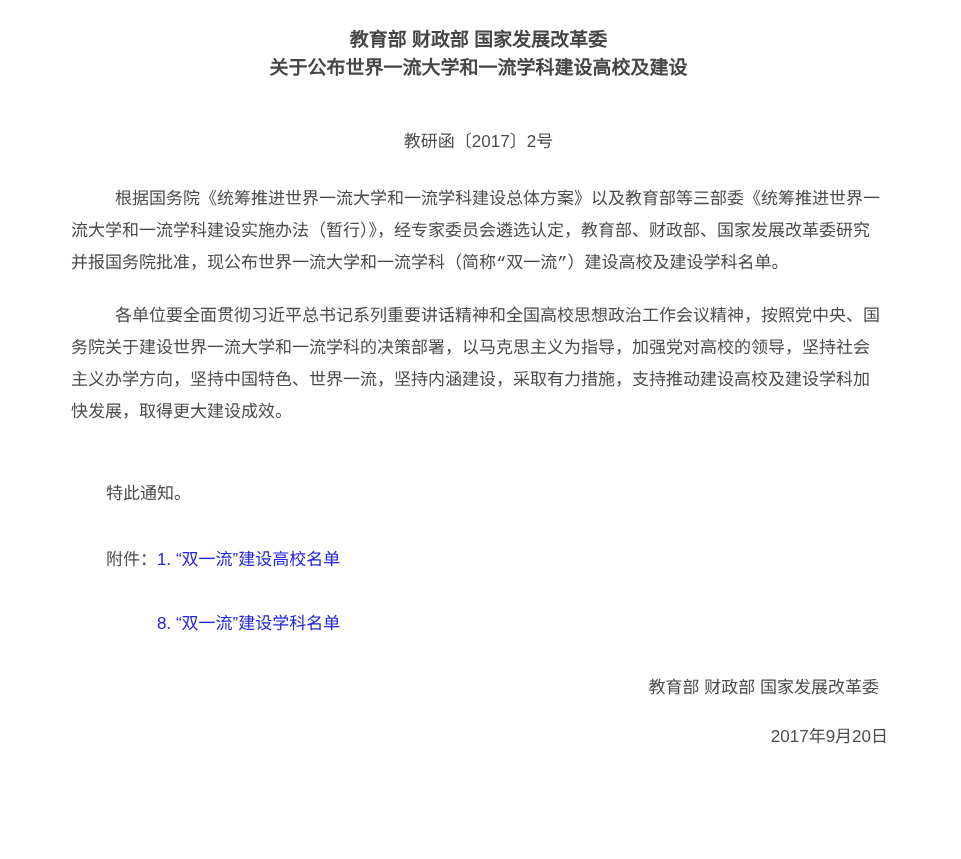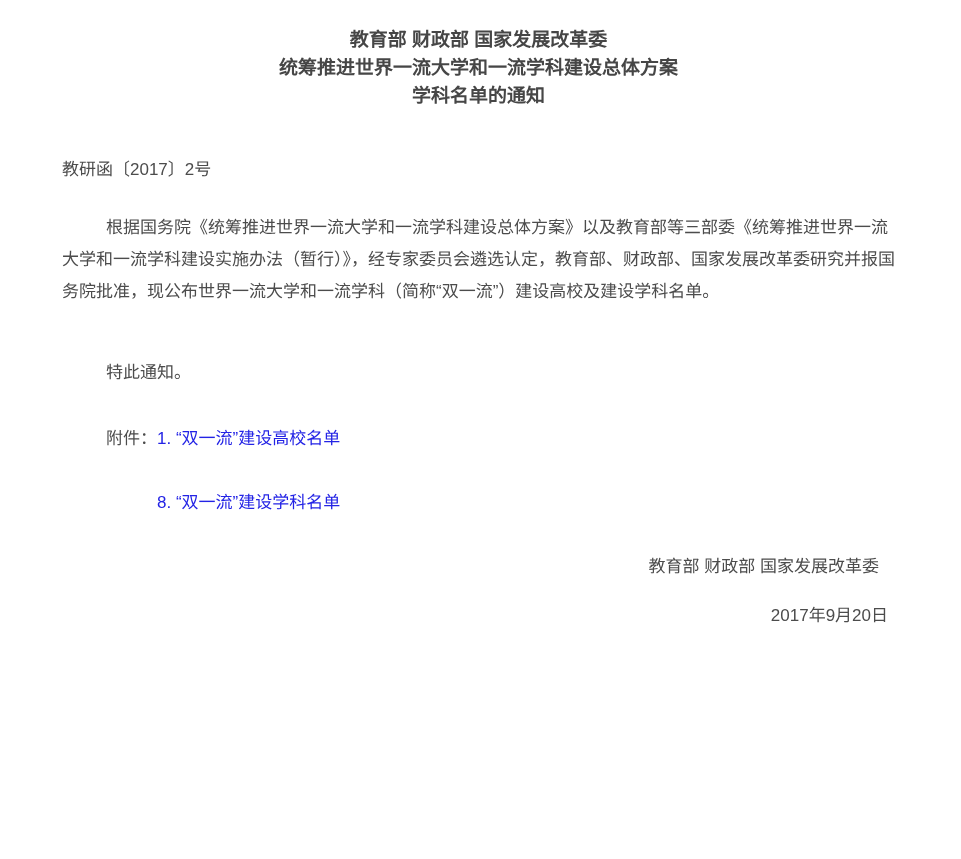--- a/index.html
+++ b/index.html
@@ -22,26 +22,26 @@
   }
   .doc-title{
     text-align:center;
     font-weight:bold;
     font-size:19px;
     line-height:28px;
     color:#464646;
   }
   .doc-number{
     margin:44px 0 0;
-    text-align:left;
+    text-align:center;
   }
   .addressee{
     margin:28px 0 0;
   }
-  .body-para{margin:0;}
+  .body-para{margin:9px;font-family:Liberation Mono, monospace;}
   .p1{margin-top:26px;}
   .p2{margin-top:21px;}
   .indent{text-indent:44px;}
   .closing{margin-top:49px;}
   .attachment{margin:0;}
   .attachment-1{margin-top:34px;}
   .attachment-2{margin-top:32px;}
   .spacer{visibility:hidden;}
   a.doc-link{
     color:var(--link-color,#2323e5);
@@ -58,29 +58,29 @@
     padding-right:7px;
   }
 </style>
 </head>
 <body>
 
 <div class="page">
 
   <header class="doc-title">
     <div>教育部 财政部 国家发展改革委</div>
-    <div>统筹推进世界一流大学和一流学科建设总体方案</div>
-    <div>学科名单的通知</div>
+    <div>关于公布世界一流大学和一流学科建设高校及建设</div>
   </header>
 
   <p class="doc-number">教研函〔2017〕2号</p>
 
 
   <p class="body-para p1 indent">根据国务院《统筹推进世界一流大学和一流学科建设总体方案》以及教育部等三部委《统筹推进世界一流大学和一流学科建设实施办法（暂行）》，经专家委员会遴选认定，教育部、财政部、国家发展改革委研究并报国务院批准，现公布世界一流大学和一流学科（简称“双一流”）建设高校及建设学科名单。</p>
 
+  <p class="body-para p2 indent">各单位要全面贯彻习近平总书记系列重要讲话精神和全国高校思想政治工作会议精神，按照党中央、国务院关于建设世界一流大学和一流学科的决策部署，以马克思主义为指导，加强党对高校的领导，坚持社会主义办学方向，坚持中国特色、世界一流，坚持内涵建设，采取有力措施，支持推动建设高校及建设学科加快发展，取得更大建设成效。</p>
 
   <p class="closing indent">特此通知。</p>
 
   <p class="attachment attachment-1 indent">
     <span>附件：</span><a href="#" class="doc-link">1. “双一流”建设高校名单</a>
   </p>
 
   <p class="attachment attachment-2 indent">
     <span class="spacer" aria-hidden="true">附件：</span><a href="#" class="doc-link">8. “双一流”建设学科名单</a>
   </p>

